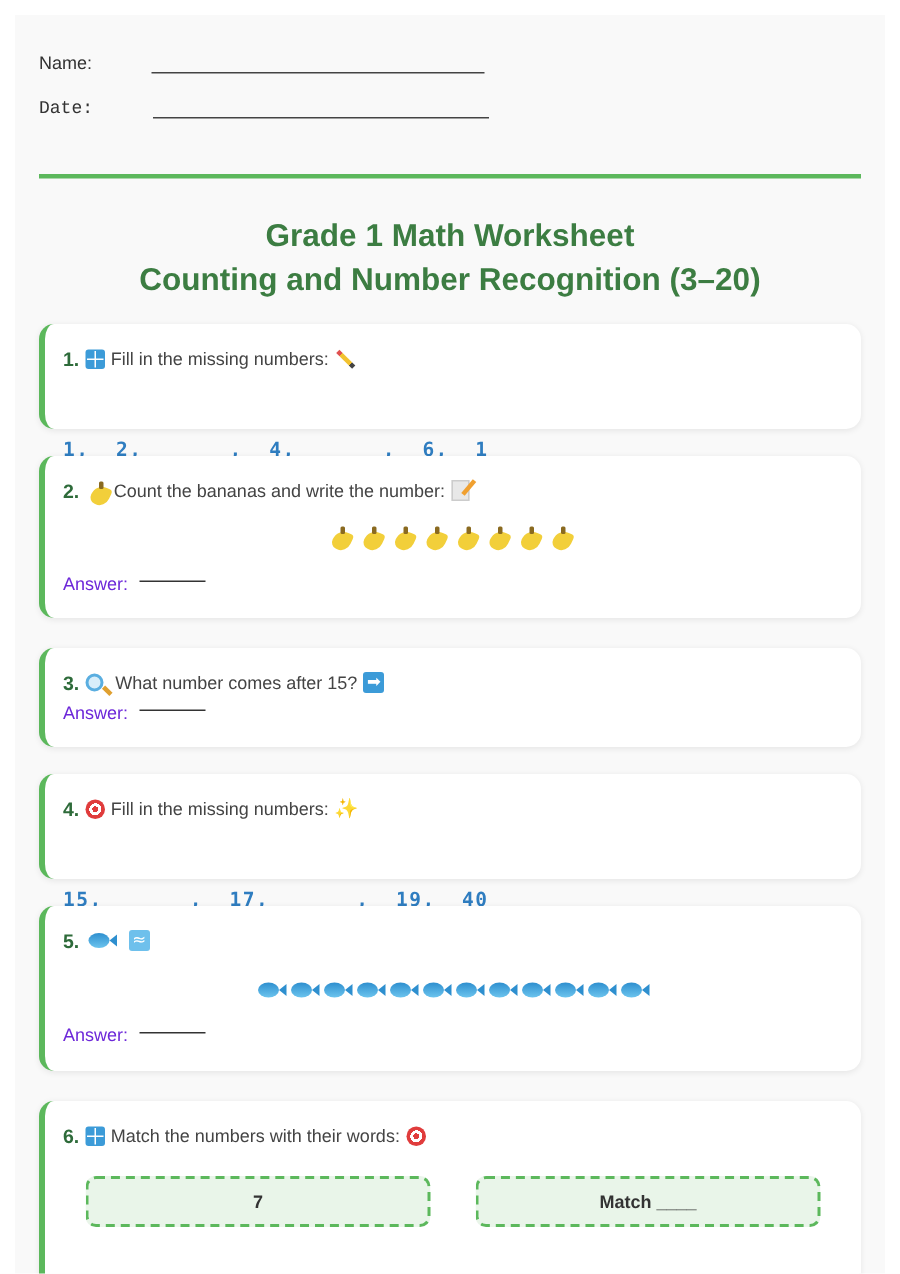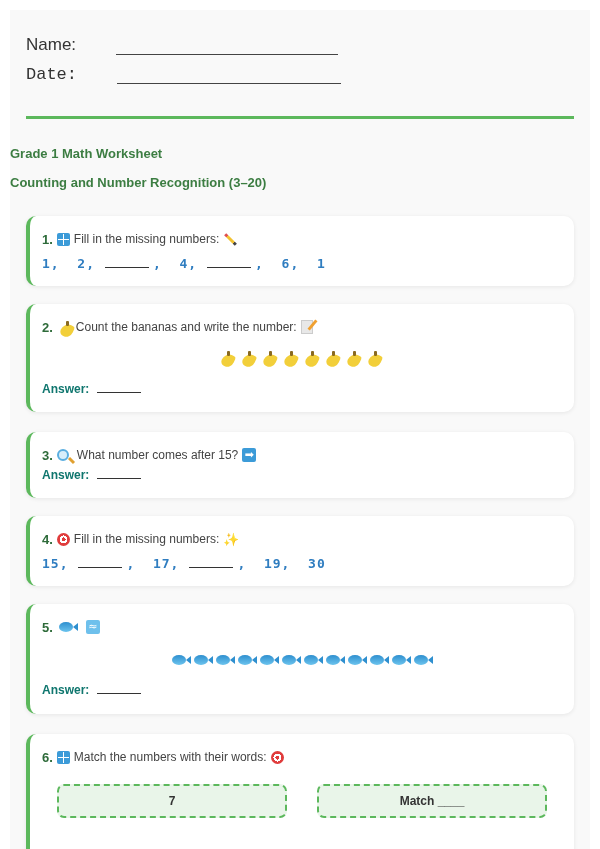--- a/index.html
+++ b/index.html
@@ -25,21 +25,21 @@
     }
     .header {
       position: absolute;
       left: 16px;
       top: 0;
       width: 548px;
       height: 110px;
     }
     .field-row {
       position: absolute;
-      font-size: 17px;
+      font-size: 12px;
       color: #333;
       display: flex;
       align-items: flex-end;
       gap: 36px;
     }
     .field-row .line {
       display: inline-block;
       border-bottom: 1px solid #444;
       height: 12px;
       margin-left: 4px;
@@ -120,23 +120,24 @@
       top: 106px;
       width: 548px;
       height: 3px;
       background: #5cb85c;
     }
 
     .title {
       position: absolute;
       left: 0;
       width: 580px;
+      text-align: center;
       color: #3c7d42;
       font-weight: bold;
-      font-size: 13px;
+      font-size: 21px;
     }
     .title-1 { top: 136px; }
     .title-2 { top: 165px; }
 
     .card {
       position: absolute;
       left: 16px;
       width: 548px;
       background: #ffffff;
       border-left: 4px solid #5cb85c;
@@ -277,21 +278,21 @@
       display: flex;
       align-items: flex-end;
       letter-spacing: 1px;
     }
     .seq .blank {
       display: inline-block;
       width: 44px;
       border-bottom: 1px solid #333;
       margin: 0 4px 3px 10px;
     }
-    .seq .tok { white-space: pre; }
+    .seq .tok { white-space: pre; margin-top: 37px; }
 
     .picture-row {
       text-align: center;
       font-size: 16px;
       margin-top: 14px;
       letter-spacing: -2px;
       font-family: "DejaVu Sans", sans-serif;
     }
     .banana {
       display: inline-block;
@@ -337,24 +338,23 @@
       position: absolute;
       right: 0; top: 3px;
       width: 0; height: 0;
       border-top: 4px solid transparent;
       border-bottom: 4px solid transparent;
       border-right: 5px solid #2e8fcf;
     }
 
     .answer {
       font-size: 12px;
-      color: #0f766e;
-      display: flex;
-      align-items: flex-end;
-      font-weight: bold;
+      color: #6d28d9;
+      display: flex;
+      align-items: center;
     }
     .answer .blank {
       display: inline-block;
       width: 44px;
       border-bottom: 1.5px solid #333;
       margin-left: 8px;
       margin-bottom: 3px;
     }
 
     .match-row {
@@ -450,21 +450,21 @@
       <span class="q-num">4.</span>
       <span class="icon-target"></span>
       <span>Fill in the missing numbers:</span>
       <span class="emoji after" style="color:#f2c230;">✨</span>
     </div>
     <div class="seq">
       <span class="tok">15,</span>
       <span class="blank"></span>
       <span class="tok">,  17,</span>
       <span class="blank"></span>
-      <span class="tok">,  19,  30</span>
+      <span class="tok">,  19,  40</span>
     </div>
   </div>
 
   <div class="card" style="top:594px; height:110px;">
     <div class="q-line">
       <span class="q-num">5.</span>
       <span class="fish" style="margin-right:4px;"></span>
       <span class="icon-wave">≈</span>
     </div>
     <div class="picture-row" style="margin-top:16px;">

